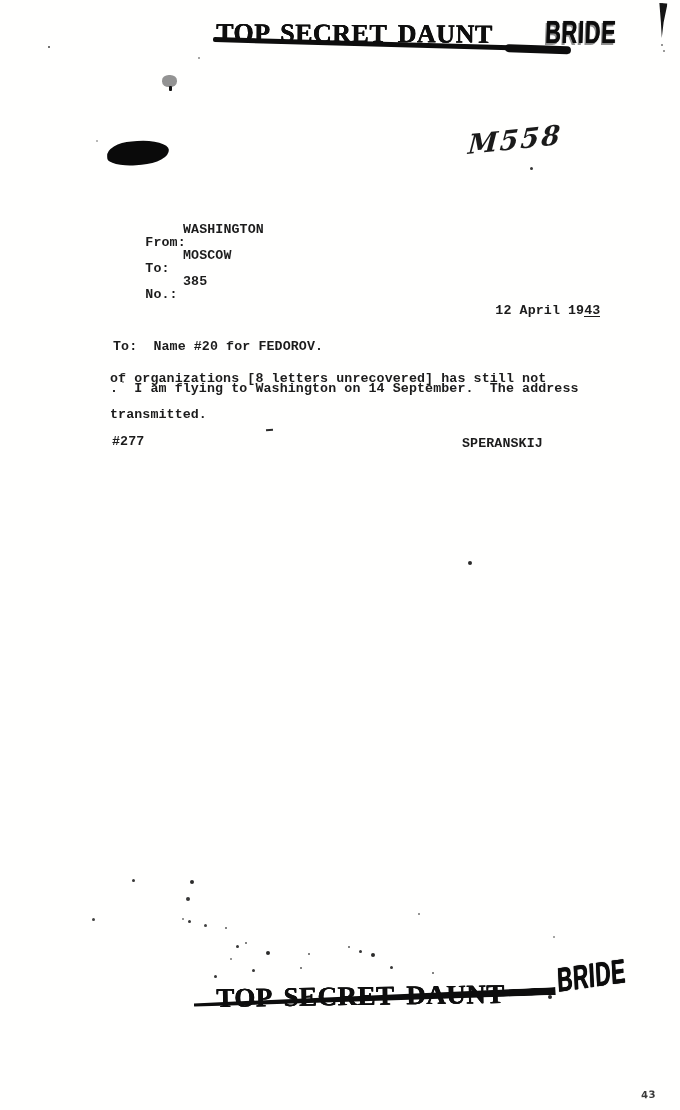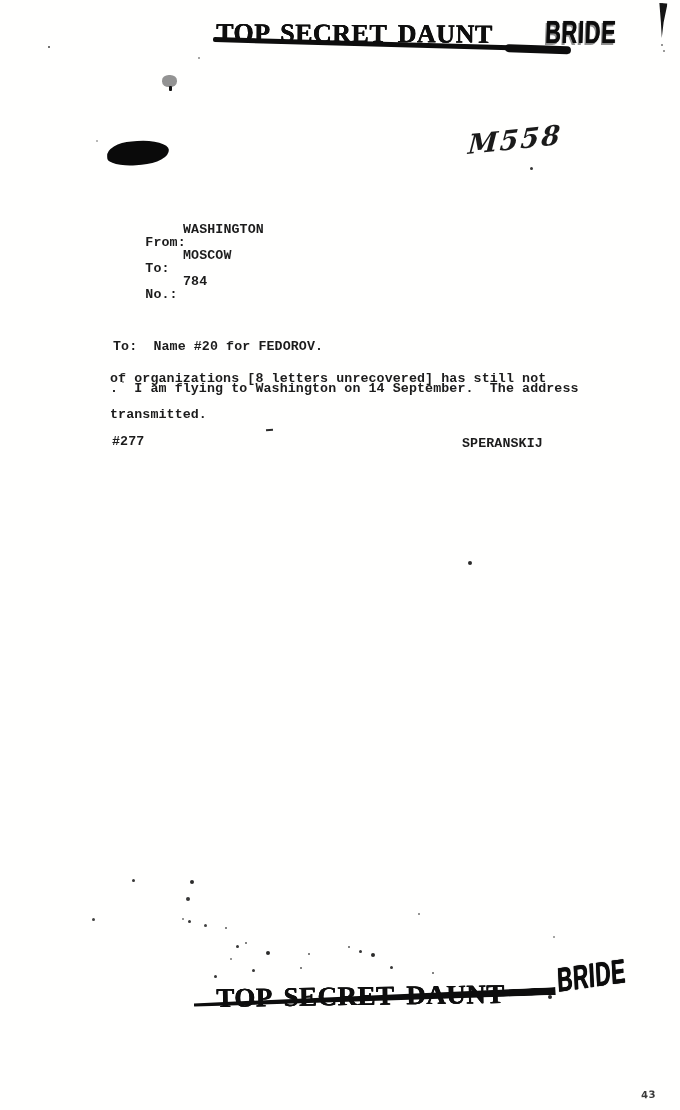--- a/index.html
+++ b/index.html
@@ -94,21 +94,24 @@
   <div class="tw" style="left:113px;top:223px;">
     <span>From:</span>
     <span class="val">WASHINGTON</span>
   </div>
   <div class="tw" style="left:113px;top:249px;">
     <span>To:</span>
     <span class="val">MOSCOW</span>
   </div>
   <div class="tw" style="left:113px;top:275px;">
     <span>No.:</span>
-    <span class="val">784</span>
+    <span class="val">385</span>
+  </div>
+  <div class="tw" style="left:463px;top:291px;">
+    <span>12 April 19</span><span class="u">43</span>
   </div>
 
   <div class="tw" style="left:113px;top:340px;">To:  Name #20 for FEDOROV.</div>
   <div class="tw" style="left:110px;top:382px;">.  I am flying to Washington on 14 September.  The address</div>
   <div class="tw" style="left:110px;top:372px;">of organizations [8 letters unrecovered] has still not</div>
   <div class="tw" style="left:110px;top:408px;">transmitted.</div>
   <div class="dash-mark"></div>
   <div class="tw" style="left:112px;top:435px;">#277</div>
   <div class="tw" style="left:462px;top:437px;">SPERANSKIJ</div>
 

